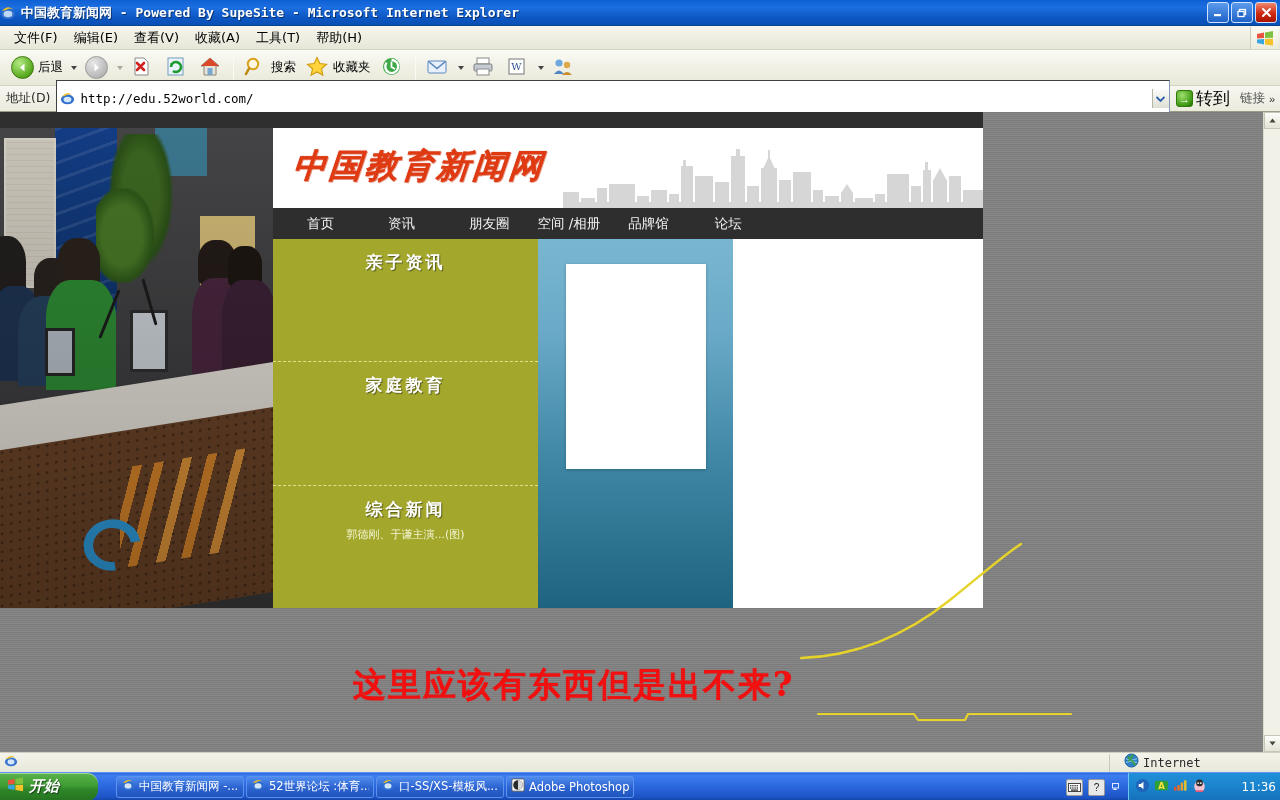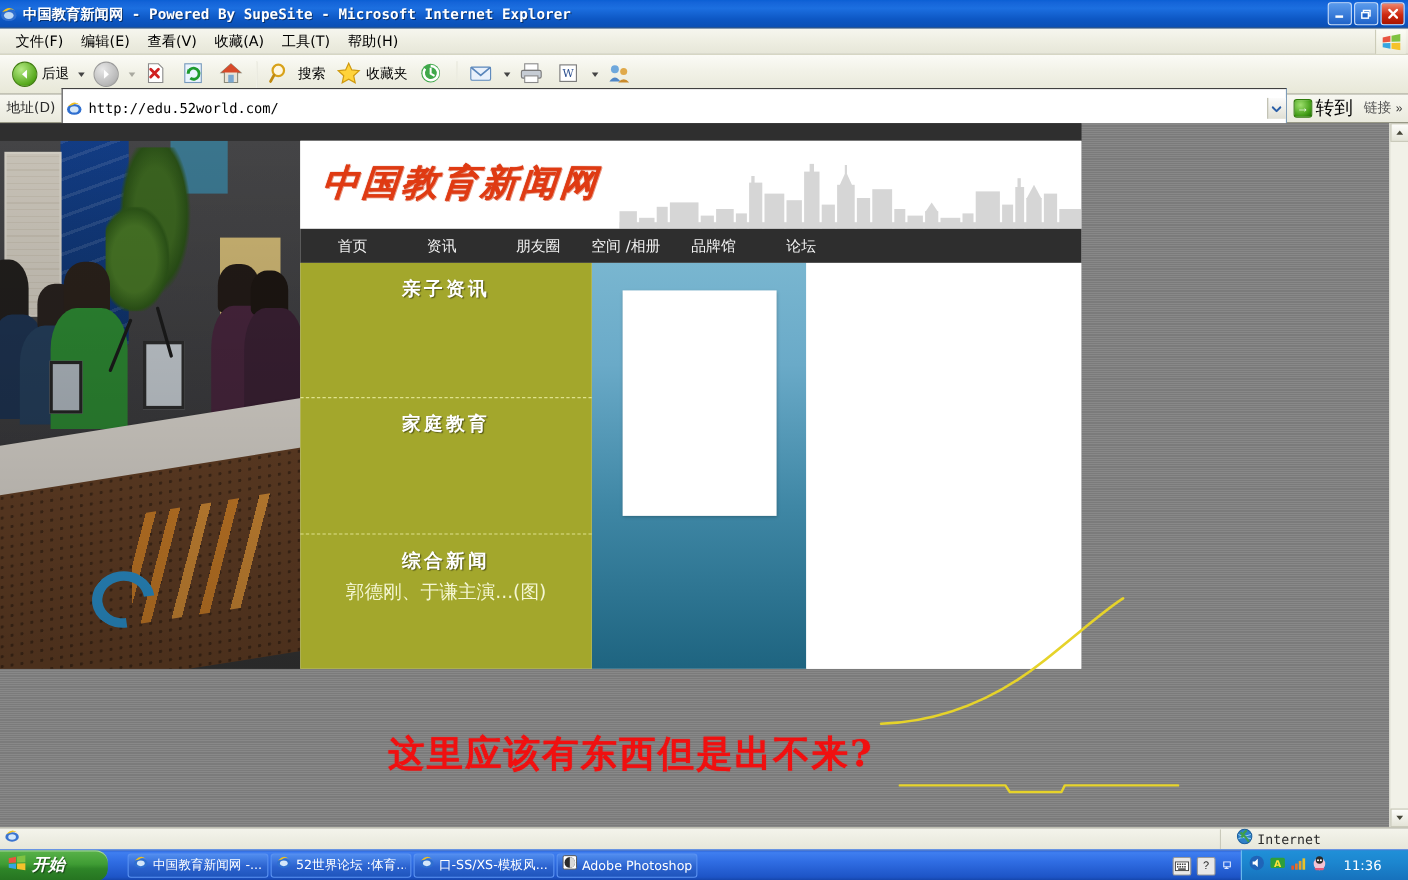--- a/index.html
+++ b/index.html
@@ -196,21 +196,21 @@
   .cols{position:relative;width:710px;height:369px;display:flex;}
   .col-green{width:265px;height:369px;background:#a3a72c;position:relative;
     display:flex;flex-direction:column;}
   .gsec{flex:1;position:relative;display:flex;flex-direction:column;align-items:center;padding-top:12px;}
   .gsec + .gsec{border-top:1px dashed #dfe28c;}
   .gsec-title{
     color:#fff;font-size:17px;letter-spacing:3px;
     font-family:"DejaVu Serif","Liberation Serif",serif;font-weight:bold;
     text-shadow:1px 1px 1px rgba(0,0,0,.45);
   }
-  .gsec-sub{color:#f4f6d2;font-size:17px;margin-top:6px;font-family:"DejaVu Sans",sans-serif;text-align:center;}
+  .gsec-sub{color:#f4f6d2;font-size:11px;margin-top:6px;font-family:"DejaVu Sans",sans-serif;text-align:center;}
   .col-blue{width:195px;height:369px;
     background:linear-gradient(180deg,#79b6d0 0%,#6aaac8 25%,#3f87a5 60%,#1e6480 100%);
     display:flex;justify-content:center;}
   .blue-box{width:140px;height:205px;background:#fff;margin-top:25px;box-shadow:0 1px 3px rgba(0,0,0,.25);}
   .col-white{flex:1;height:369px;background:#fff;}
 
   
   .annot-text{
     position:absolute; left:353px; top:663px;
     color:#f01010; font-size:33px; font-weight:bold;
@@ -268,21 +268,21 @@
     border:1px solid #5b92f0; border-radius:3px;
     display:flex;align-items:center;gap:4px;padding:0 4px;overflow:hidden;
   }
   .task-label{color:#fff;font-size:11.5px;white-space:nowrap;overflow:hidden;
     font-family:"DejaVu Sans",sans-serif;}
   .tray{
     position:absolute;right:0;top:0;height:28px;width:152px;
     background:linear-gradient(180deg,#2090d8 0%,#1c86cf 40%,#1670bb 100%);
     border-left:1px solid #6fc3ef; display:flex;align-items:center;gap:4px;padding-left:6px;
   }
-  .tray-clock{color:#fff;font-size:12px;margin-left:auto;padding-right:24px;
+  .tray-clock{color:#fff;font-size:12px;margin-left:auto;padding-right:4px;
     font-family:"DejaVu Sans",sans-serif;}
   .langbar{position:absolute;right:160px;top:2px;height:24px;display:flex;align-items:center;gap:5px;}
   .lb-ico{width:17px;height:17px;background:#e8e8e8;border:1px solid #9a9a9a;border-radius:2px;
     display:flex;align-items:center;justify-content:center;font-size:10px;color:#222;}
   .lb-dots{display:flex;flex-direction:column;align-items:center;gap:1px;color:#dfe9ff;font-size:8px;}
 </style>
 </head>
 <body>
 
 <div id="app">

